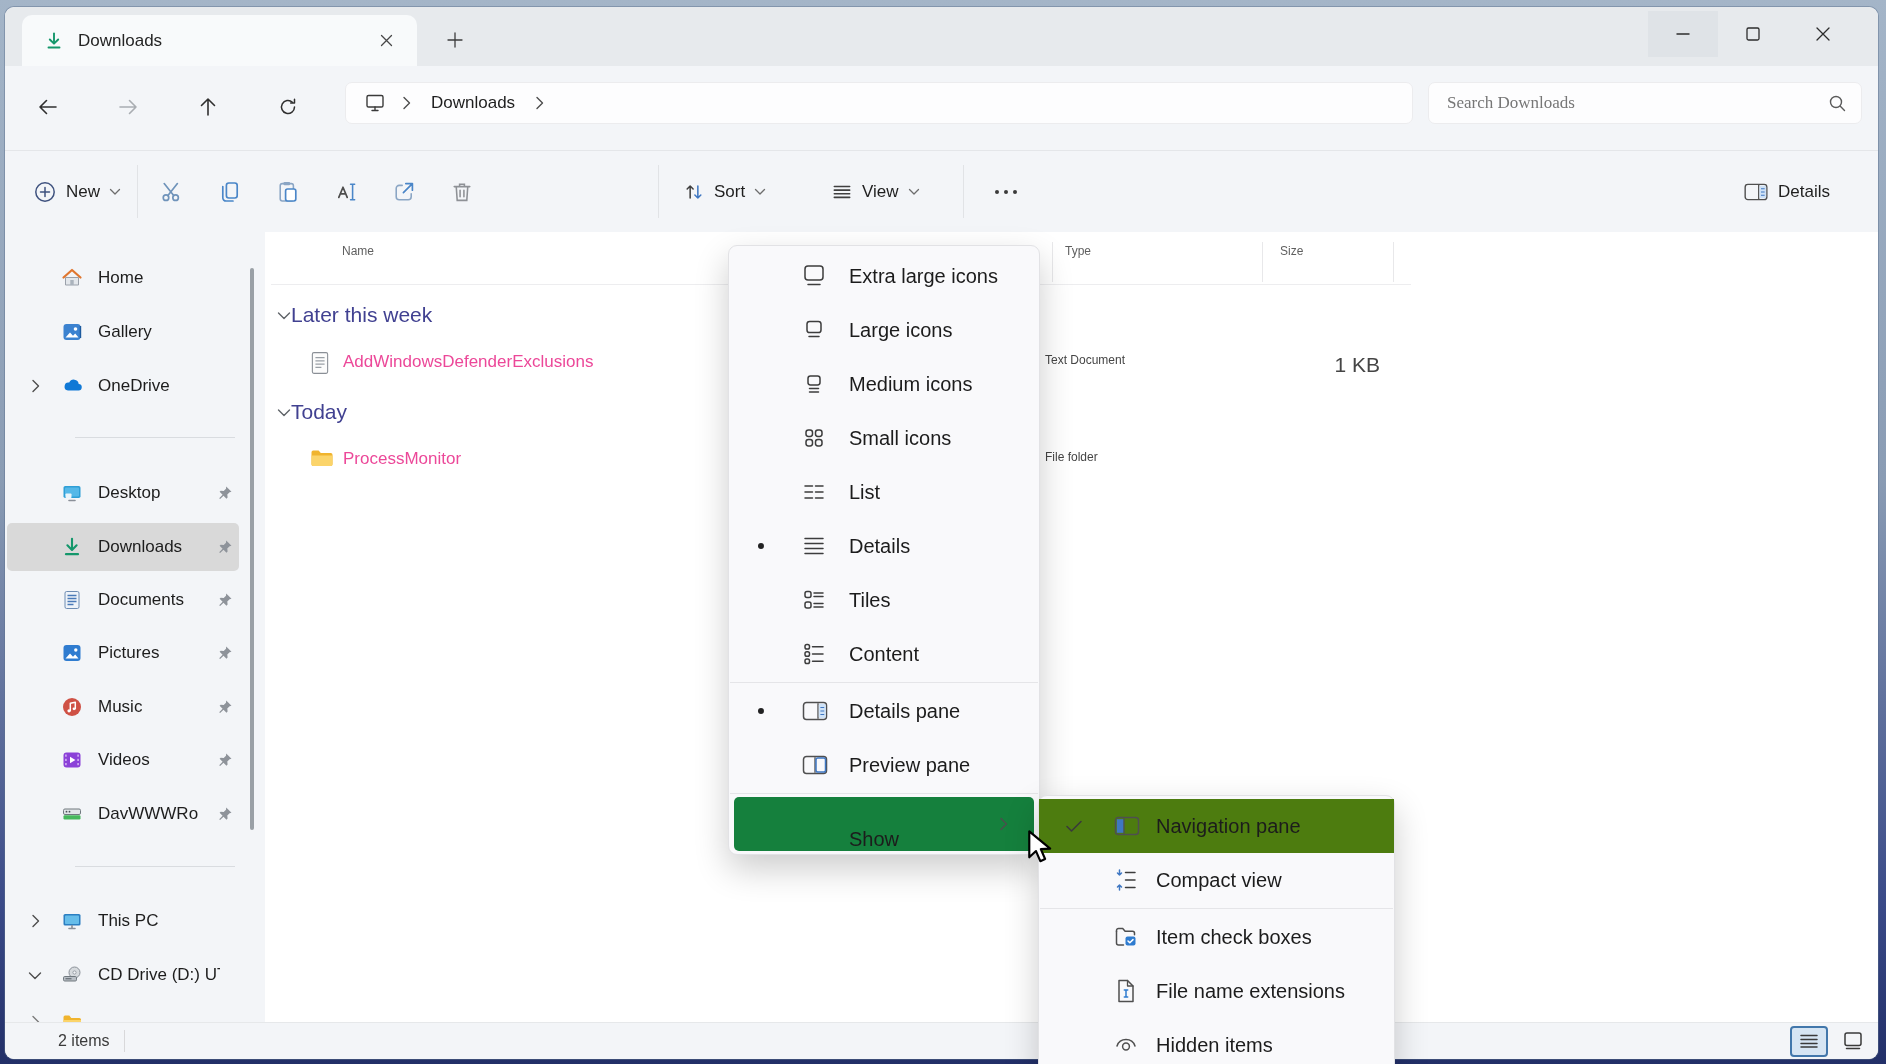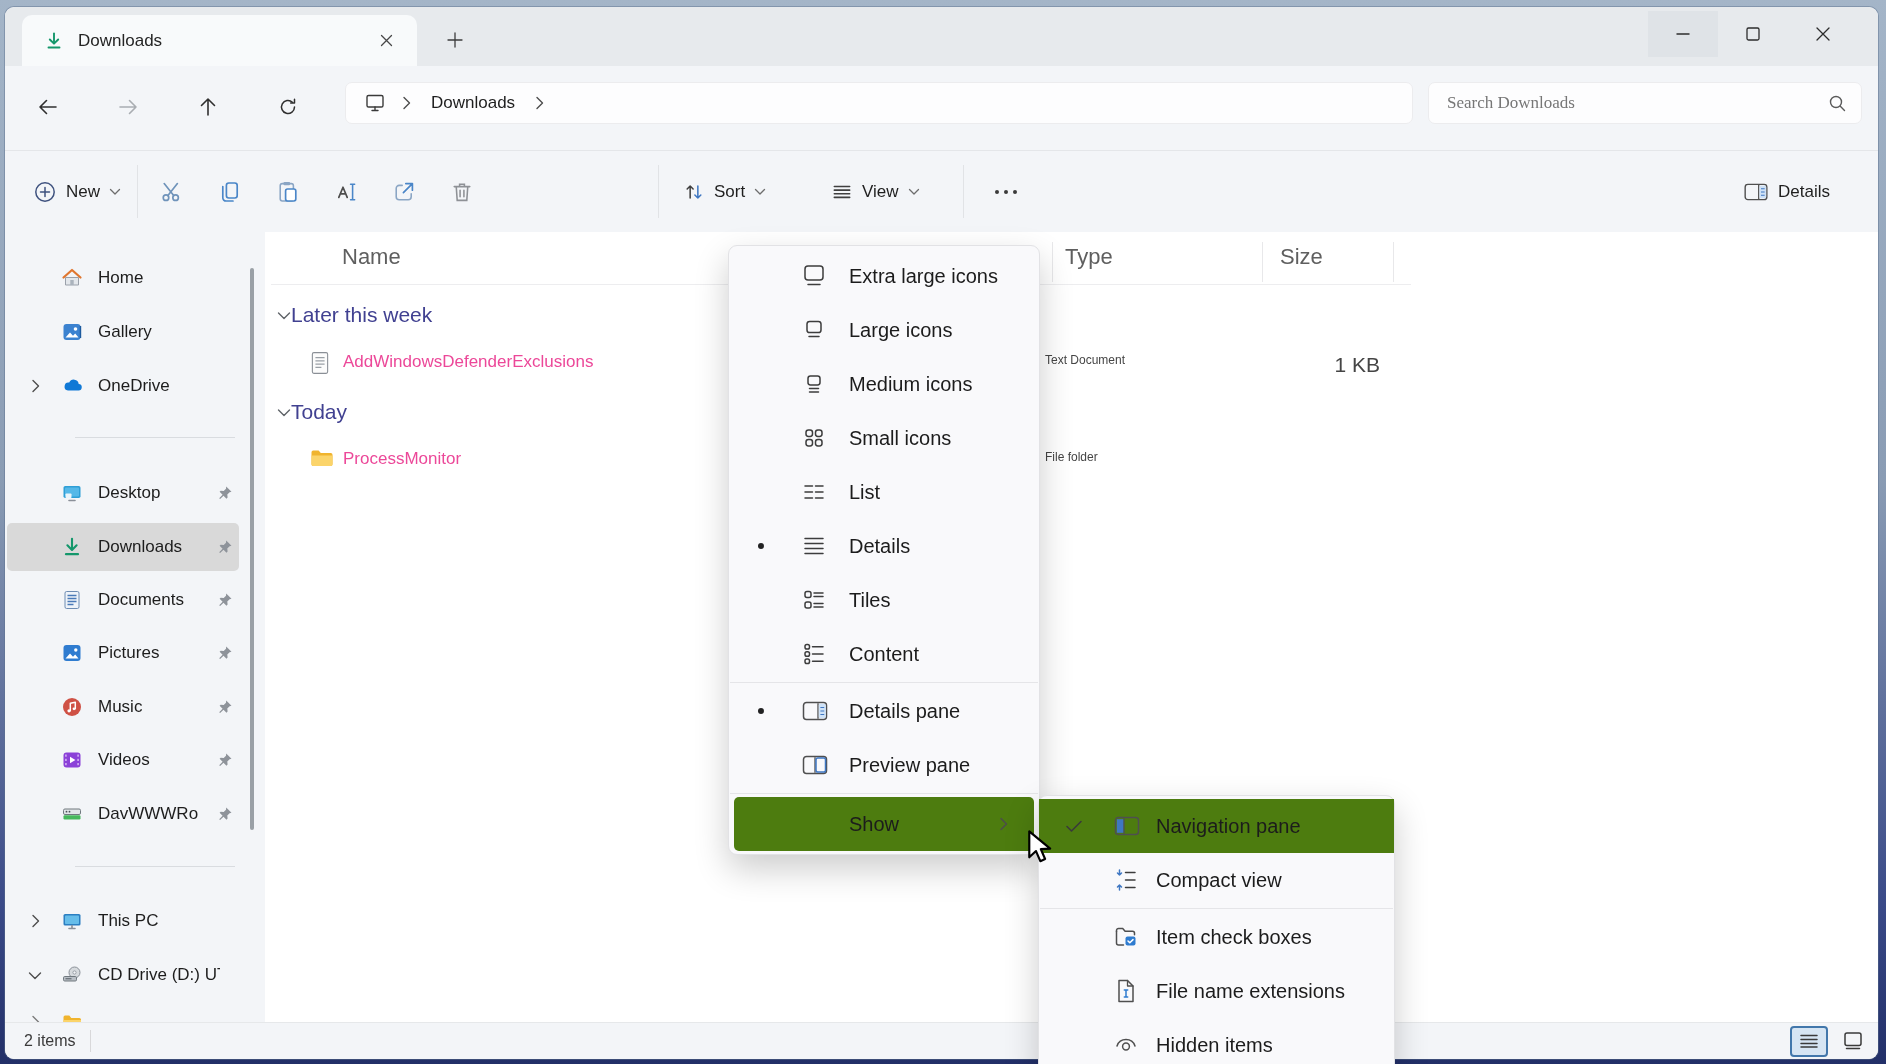--- a/index.html
+++ b/index.html
@@ -56,51 +56,51 @@
   .sb-item.sel::before { content:""; position:absolute; left:2px; right:26px; top:-2px; bottom:-2px; background:#d9d9d9; border-radius:5px; }
   .sb-chev { position:absolute; left:22px; width:16px; display:flex; justify-content:center; z-index:1; }
   .sb-ico { position:absolute; left:56px; z-index:1; }
   .sb-lbl { position:absolute; left:93px; font-size:17px; color:#1d1d1d; z-index:1; max-width:122px; white-space:nowrap; overflow:hidden; }
   .sb-pin { position:absolute; left:212px; z-index:1; }
   .sb-sep { position:absolute; left:70px; width:160px; height:1px; background:#d9dce0; }
   .sb-scroll { position:absolute; left:245px; top:36px; width:4px; height:562px; background:#9aa0a6; border-radius:2px; }
 
   
   .fa { position:absolute; left:260px; top:0; width:1613px; height:790px; background:#ffffff; }
-  .col-h { position:absolute; top:12px; font-size:22px; color:#5f5f5f; }
+  .col-h { position:absolute; top:12px; font-size:12px; color:#5f5f5f; }
   .col-sep { position:absolute; top:10px; width:1px; height:40px; background:#e8e8ea; }
   .hdr-line { position:absolute; left:6px; top:52px; width:1140px; height:1px; background:#ededef; }
   .grp { position:absolute; height:40px; display:flex; align-items:center; }
   .grp-lbl { font-size:21px; color:#414191; }
   .frow { position:absolute; left:0; width:1200px; height:42px; }
   .f-ico { position:absolute; left:45px; top:9px; }
   .f-name { position:absolute; left:78px; top:10px; font-size:17px; color:#ec4899; }
   .f-type { position:absolute; left:780px; top:11px; font-size:12px; color:#454545; }
   .f-size { position:absolute; left:950px; top:11px; width:165px; text-align:right; font-size:21px; color:#454545; }
 
   
   .status { position:absolute; left:0; bottom:0; width:100%; height:37px; background:#f3f5f8;
-            border-top:1px solid #e6e8ea; display:flex; align-items:center; z-index:3; }
+            border-top:1px solid #e6e8ea; display:flex; align-items:center; z-index:3;padding-left:34px; }
   .st-count { font-size:16px; color:#3a3a3a; margin-left:19px; }
   .st-sep { width:1px; height:22px; background:#d8d8da; margin-left:14px; }
   .st-right { margin-left:auto; margin-right:6px; display:flex; gap:6px; align-items:center; }
   .st-btn { width:38px; height:31px; display:flex; align-items:center; justify-content:center; border-radius:4px; }
   .st-btn.on { background:#d6e5f3; border:2px solid #4277ab; }
 
   
   .menu { position:absolute; background:#f9f9fb; border:1px solid #e2e2e5; border-radius:9px;
           box-shadow:0 14px 34px rgba(0,0,0,.20); padding:3px 0; z-index:6; }
   .vmenu { left:728px; top:245px; width:312px; }
   .smenu { left:1038px; top:795px; width:357px; height:280px; z-index:7; }
   .mi { position:relative; height:54px; display:flex; align-items:center; padding-left:120px; }
   .mi .lbl { font-size:20px; color:#1c1c1c; white-space:nowrap; }
   .mi .ico { position:absolute; left:72px; top:50%; transform:translateY(-50%); }
   .mi .bullet { position:absolute; left:29px; top:50%; width:6px; height:6px; margin-top:-3px; border-radius:50%; background:#222; }
   .mi .check { position:absolute; left:26px; top:50%; transform:translateY(-50%); }
-  .mi.hl { background:#4d7c0f; border-radius:5px; margin:3px 5px 0 5px; padding-left:115px; }
+  .mi.hl { background:#15803d; border-radius:5px; margin:3px 5px 0 5px; padding-left:115px;align-items:flex-end; }
   .mi .sub-arrow { position:absolute; right:26px; top:50%; transform:translateY(-50%); }
   .m-sep { height:1px; background:#e5e5e8; margin:1px 1px; }
   .smenu .mi { padding-left:117px; }
   .smenu .mi .ico { left:74px; }
   .smenu .mi.first { background:#4d7c0f; }
 
   .cursor { position:absolute; left:1026px; top:829px; z-index:20; }
 </style>
 </head>
 <body>

